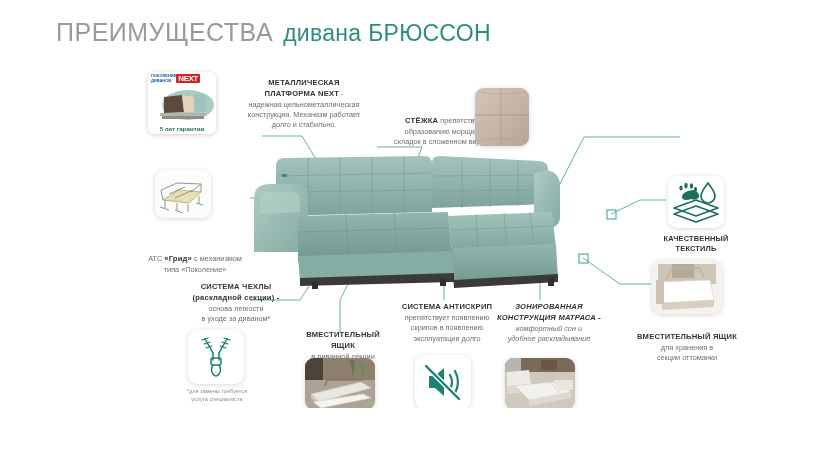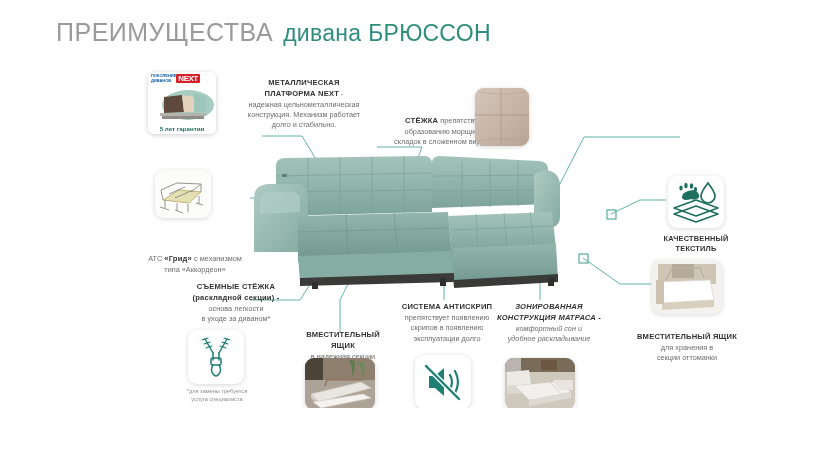--- a/index.html
+++ b/index.html
@@ -289,25 +289,25 @@
         <path d="M10 30 L10 38 M22 33 L22 41 M44 26 L44 34 M33 34 L33 42"></path>
         <path d="M6 20 L22 13 L46 14 L36 22"></path>
         <path d="M6 20 L8 30 M46 14 L46 22"></path>
         <path d="M14 24 L30 17 M20 28 L38 20"></path>
         <path d="M5 37 L14 40 M20 40 L28 43 M41 33 L48 35"></path>
       </g>
     </svg>
   </div>
   <div class="callout ta-center" style="left:140px; top:232px; width:110px;margin-top:22px;">
     <span>АТС </span><b>«Грид»</b><span> с механизмом</span><br>
-    <span>типа «Аккордеон»</span>
+    <span>типа «Поколение»</span>
   </div>
 
   <div class="callout ta-center" style="left:175px; top:282px; width:122px;">
-    <b>СЪЕМНЫЕ СТЁЖКА</b><br>
+    <b>СИСТЕМА ЧЕХЛЫ</b><br>
     <b>(раскладной секции) -</b><br>
     <span>основа легкости</span><br>
     <span>в уходе за диваном*</span>
   </div>
 
   <div class="tile" id="zipper-tile">
     <svg width="56" height="54" viewBox="0 0 56 54">
       <g stroke="#1f7f72" stroke-width="1.5" fill="none" stroke-linecap="round">
         <path d="M17 9 L25 23"></path>
         <path d="M39 9 L31 23"></path>
@@ -321,21 +321,21 @@
       </g>
     </svg>
   </div>
   <div class="note-star" style="left:182px; top:388px; width:70px;">
     <span>*для замены требуется</span><br>
     <span>услуга специалиста</span>
   </div>
 
   <div class="callout ta-center" style="left:293px; top:330px; width:100px;">
     <b>ВМЕСТИТЕЛЬНЫЙ ЯЩИК</b><br>
-    <span>в надежная секции</span>
+    <span>в диванной секции</span>
   </div>
   <div class="tile" id="box-sofa-tile">
     <svg width="70" height="52" viewBox="0 0 70 52">
       <rect x="0" y="0" width="70" height="52" fill="#ada296"></rect>
       <rect x="0" y="0" width="70" height="22" fill="#8e7f6f"></rect>
       <path d="M0 0 L18 0 L18 22 L0 22 Z" fill="#4b4238"></path>
       <path d="M44 2 q5 8 2 18 q6 -9 3 -18 Z" fill="#5c7a4c" opacity="0.85"></path>
       <path d="M52 4 q7 7 4 16 q7 -8 2 -16 Z" fill="#6a8a56" opacity="0.8"></path>
       <path d="M6 36 L56 24 L66 30 L14 44 Z" fill="#e9e6e1" stroke="#cfcac2" stroke-width="0.7"></path>
       <path d="M6 36 L14 44 L14 47 L6 40 Z" fill="#cfcac2"></path>

